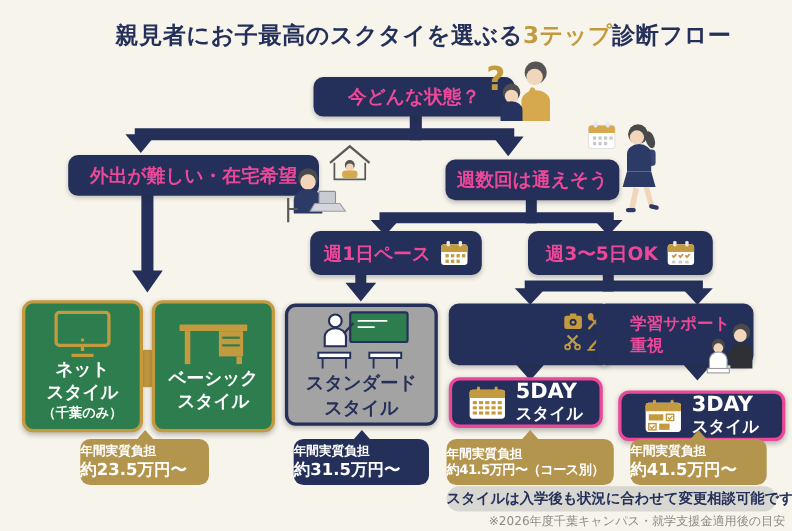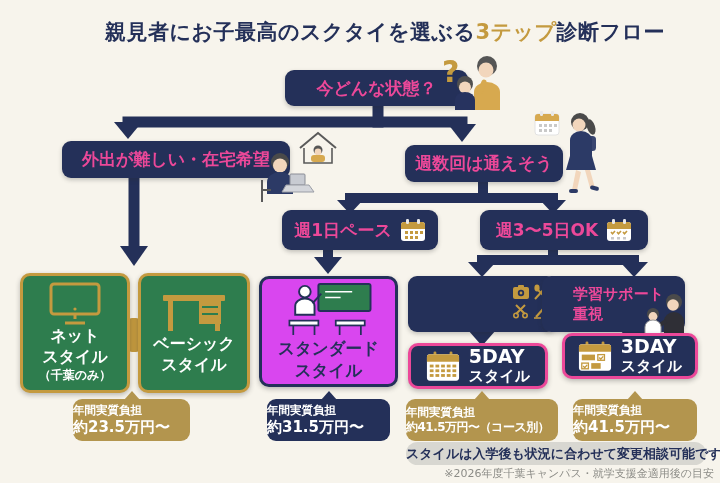--- a/index.html
+++ b/index.html
@@ -35,28 +35,28 @@
   .two-line{line-height:1.35; text-align:left;}
   .icon-grid{position:absolute; right:6px; top:8px; display:grid;
              grid-template-columns:18px 18px; grid-auto-rows:17px; gap:2px;}
   
   .card{
     position:absolute; border-radius:10px; box-sizing:border-box;
     display:flex; flex-direction:column; align-items:center; justify-content:center;
     font-weight:800; text-align:center; box-shadow:0 2px 5px rgba(40,40,40,.3);
   }
   .card.green{background:#2e7d4e; border:3px solid #c49a3f; color:#fff;}
-  .card.goldbg{background:#d946ef; border:3px solid #243059; color:#243059;}
+  .card.goldbg{background:#a3a3a3; border:3px solid #243059; color:#243059;}
   .card.day{background:#243059; border:3px solid #ec4899; color:#fff;
             flex-direction:row; gap:9px; justify-content:center; align-items:center;}
   .pos-net{left:20px; top:273px; width:110px; height:120px;}
   .pos-basic{left:138px; top:273px; width:112px; height:120px;}
   .pos-standard{left:259px; top:276px; width:139px; height:111px;}
   .pos-5day{left:408px; top:343px; width:140px; height:46px;}
-  .pos-3day{left:562px; top:333px; width:136px; height:46px;}
+  .pos-3day{left:562px; top:355px; width:152px; height:46px;}
   .c-line{font-size:16px; line-height:1.3;}
   .c-line.small{font-size:12px;}
   .card.goldbg .c-line{font-size:16.5px;}
   .day-text{text-align:left; line-height:1.15; font-weight:800;}
   .day-text .l1{font-size:19px;}
   .day-text .l2{font-size:15px;}
   .green-link{position:absolute; left:126px; top:318px; width:16px; height:34px;
               background:#c49a3f; border-radius:6px;}
   
   .tag{

